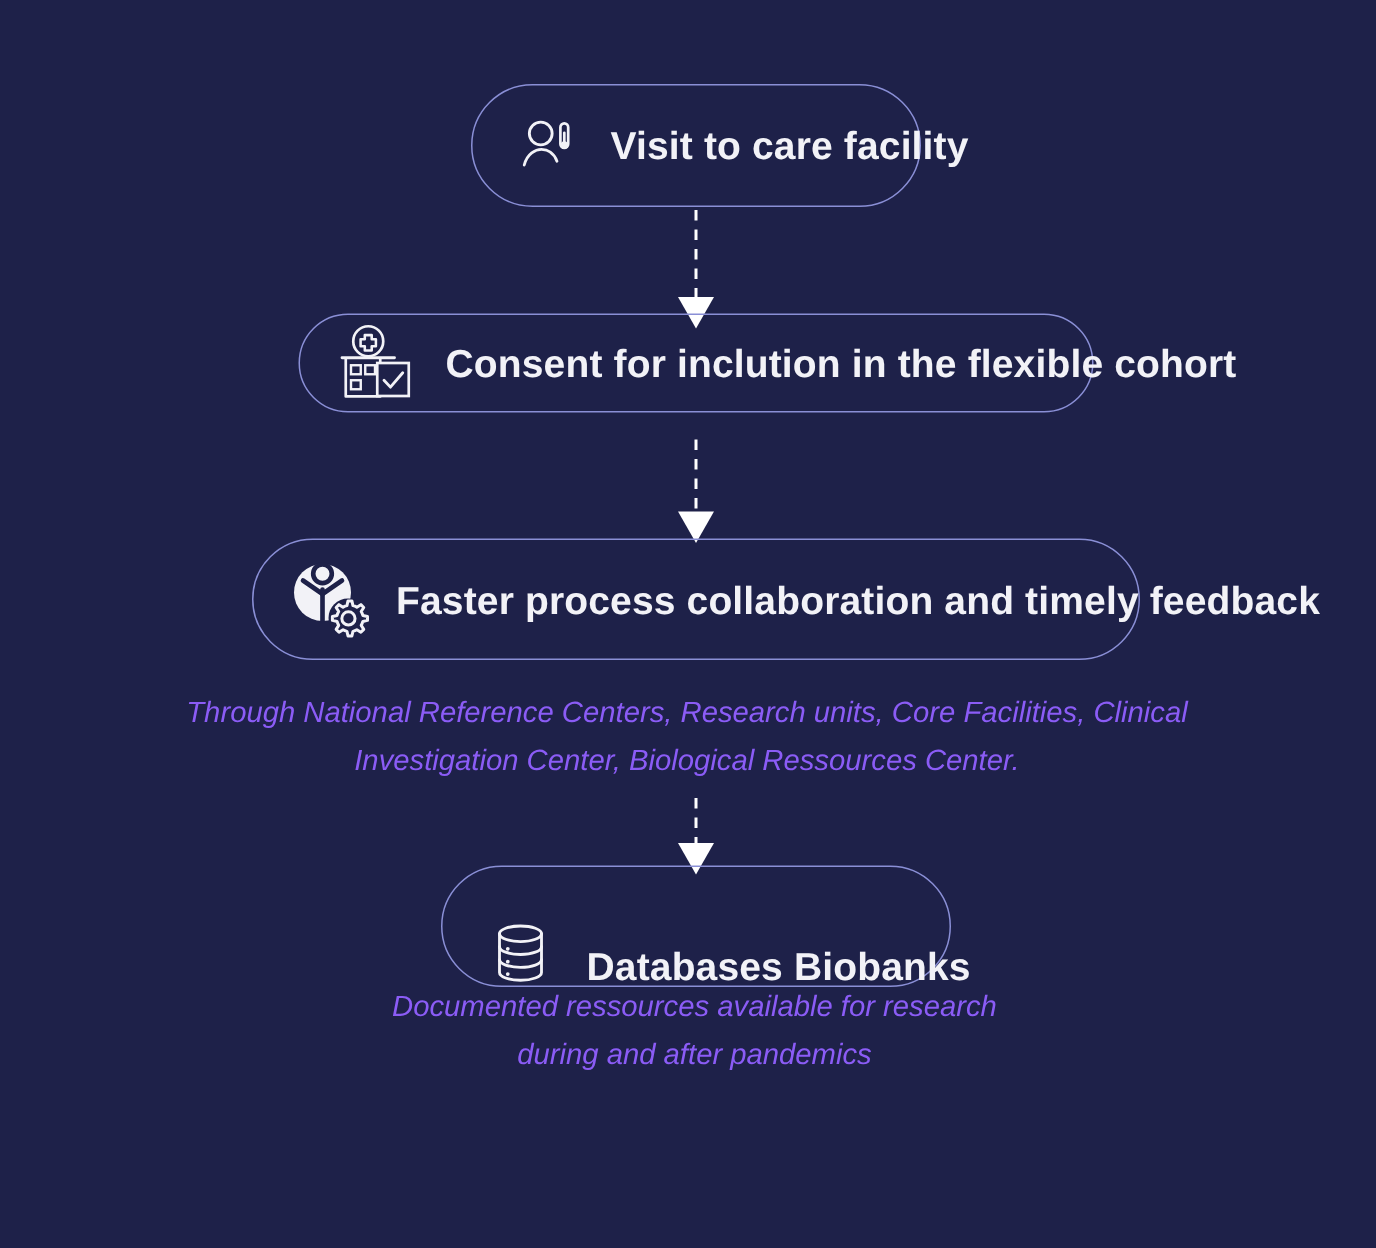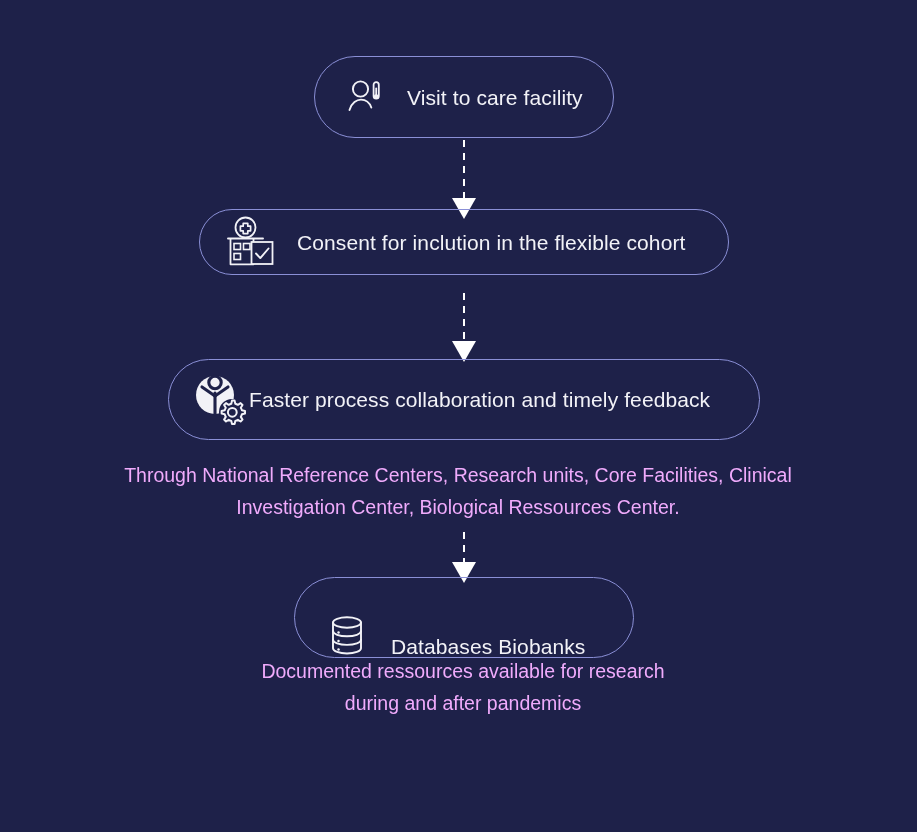--- a/index.html
+++ b/index.html
@@ -37,22 +37,22 @@
 
   .node-icon {
     flex: 0 0 auto;
     display: flex;
     align-items: center;
     justify-content: center;
   }
 
   .node-label {
     color: #f2f2f7;
-    font-size: 21px;
-    font-weight: 400;
+    font-size: 26px;
+    font-weight: 700;
     letter-spacing: 0.1px;
     white-space: nowrap;
     line-height: 1;
   }
 
   
   #node-visit {
     left: 314px; top: 56px; width: 300px; height: 82px;
     padding-left: 30px;
   }
@@ -64,38 +64,39 @@
     padding-left: 21px;
   }
   #node-consent .node-icon { width: 56px; height: 52px; }
   #node-consent .node-label { margin-left: 20px; }
 
   #node-faster {
     left: 168px; top: 359px; width: 592px; height: 81px;
     padding-left: 24px;
   }
   #node-faster .node-icon { width: 56px; height: 54px; }
-  #node-faster .node-label { }
+  #node-faster .node-label { margin-left: 15px; }
 
   #node-databases {
     left: 294px; top: 577px; width: 340px; height: 81px;
     padding-left: 31px;
     align-items: flex-end;
   }
   #node-databases .node-icon { width: 42px; height: 44px; }
   #node-databases .node-label { margin-left: 23px; }
 
   
   .caption {
     position: absolute;
-    color: #f0abfc;
+    color: #8b5cf6;
     font-size: 19.5px;
     line-height: 32px;
     text-align: center;
     white-space: pre-line;
+    font-style: italic;
   }
   #caption-facilities {
     left: 108px; top: 459px; width: 700px;
   }
   #caption-resources {
     left: 238px; top: 655px; width: 450px;
   }
 
   
   .conn-line {

